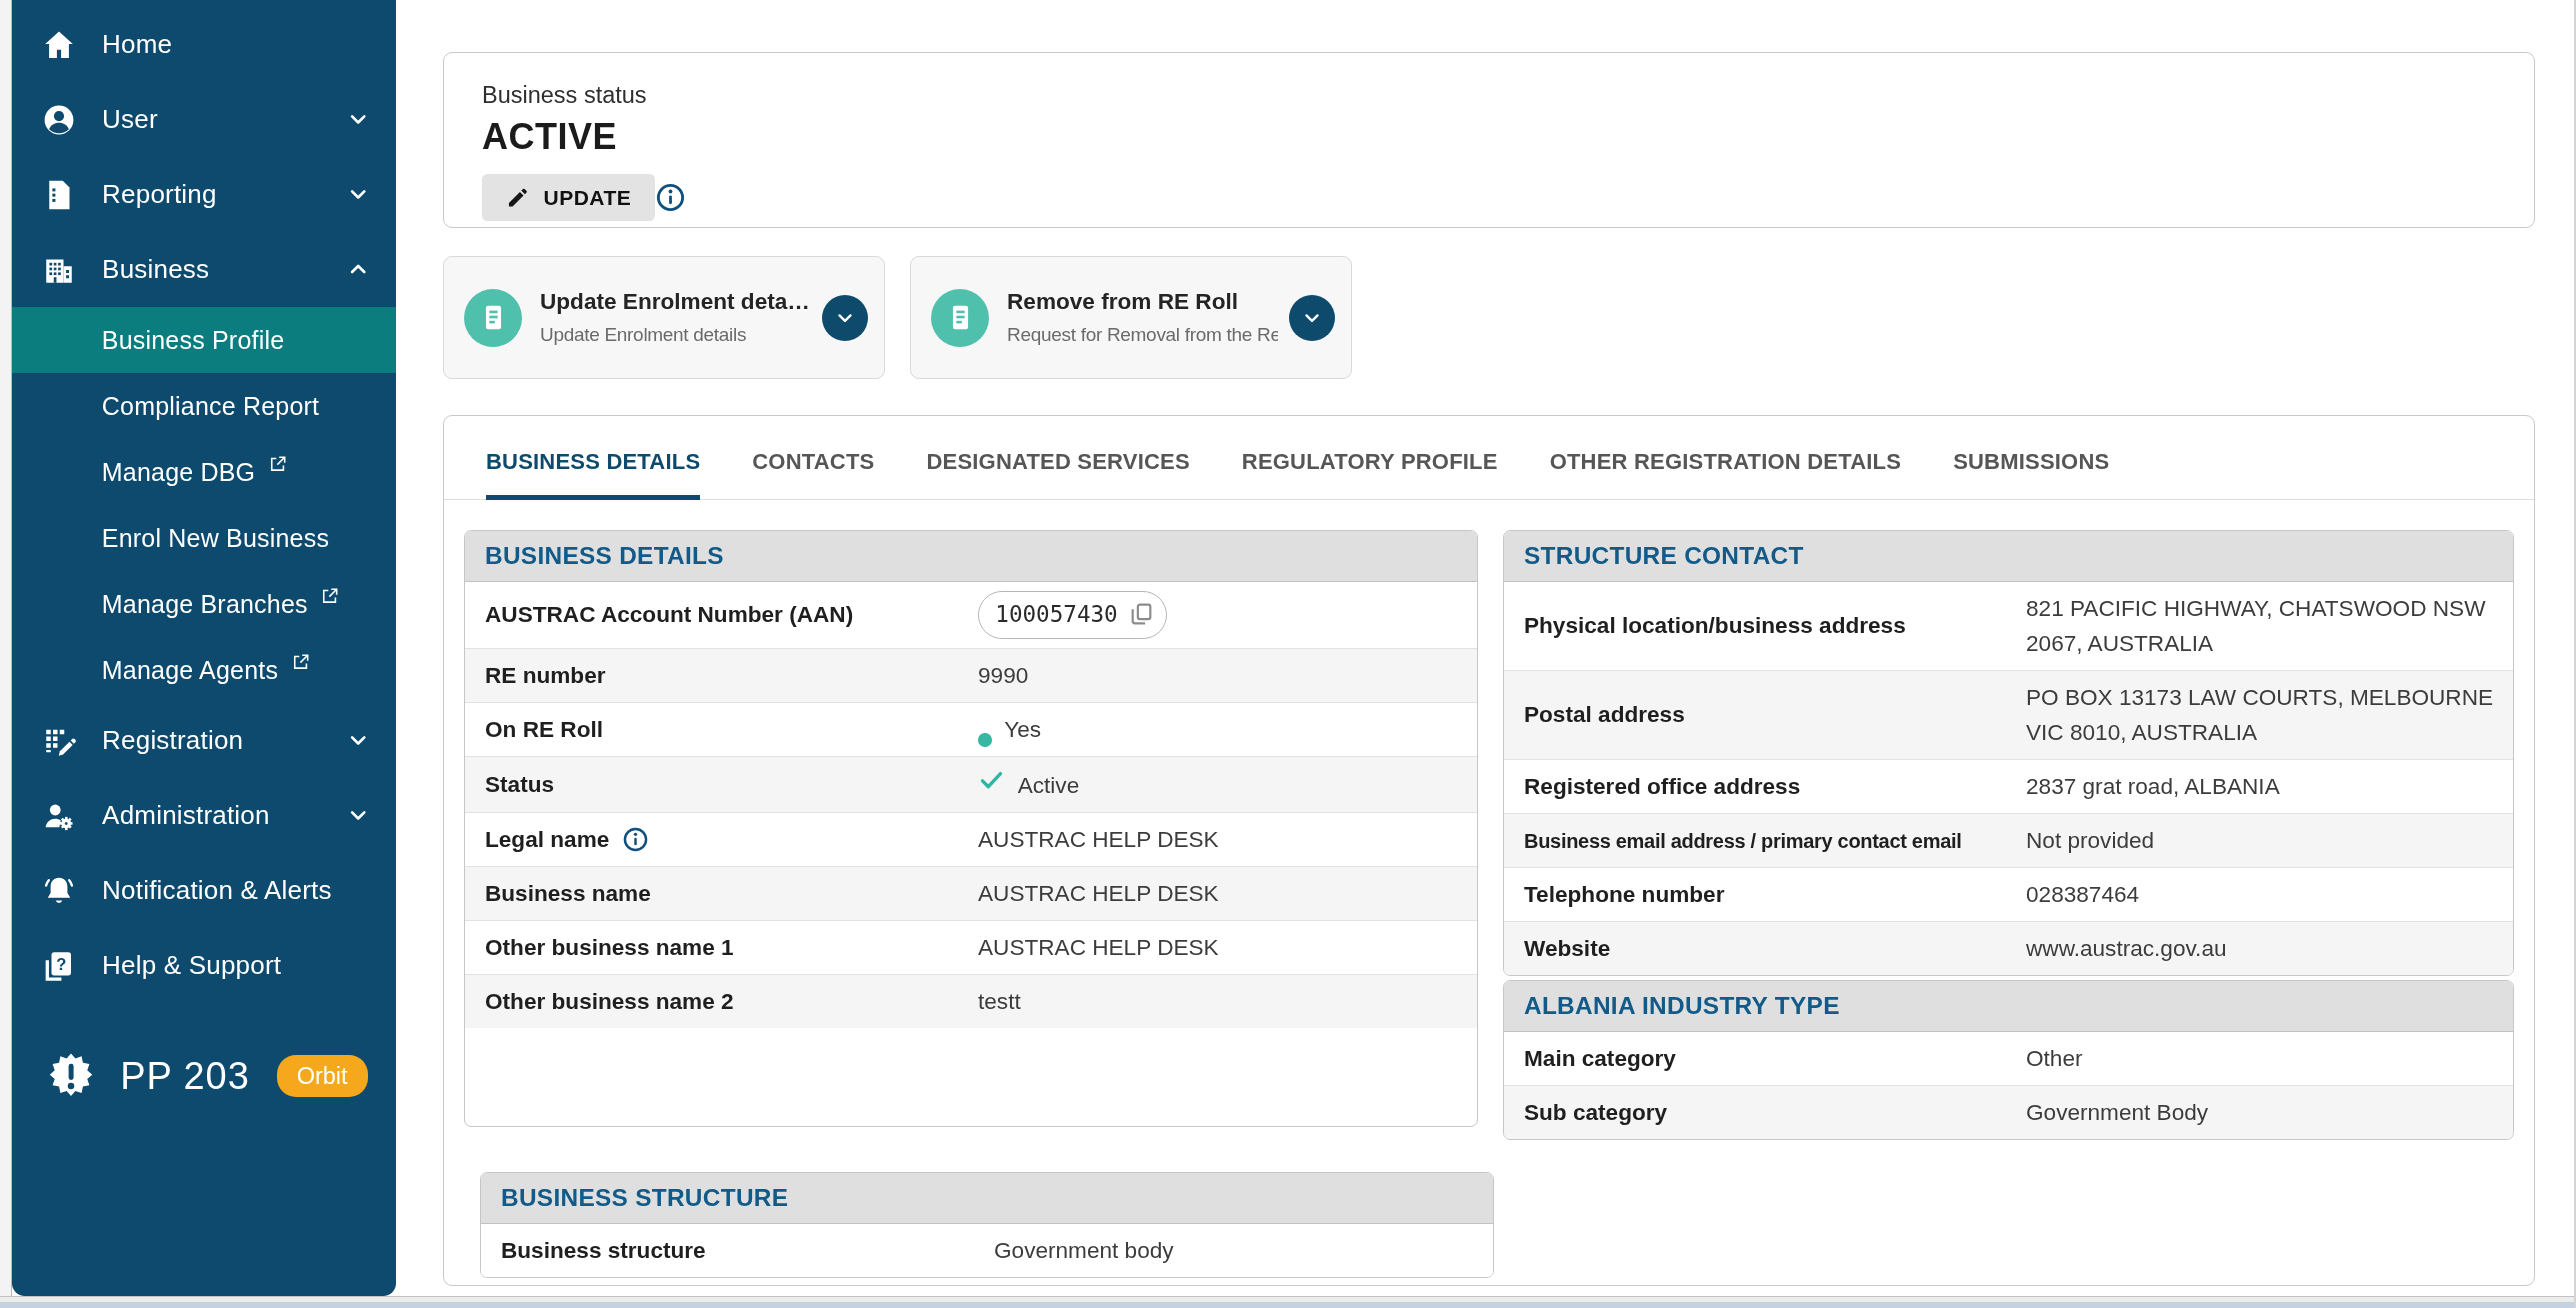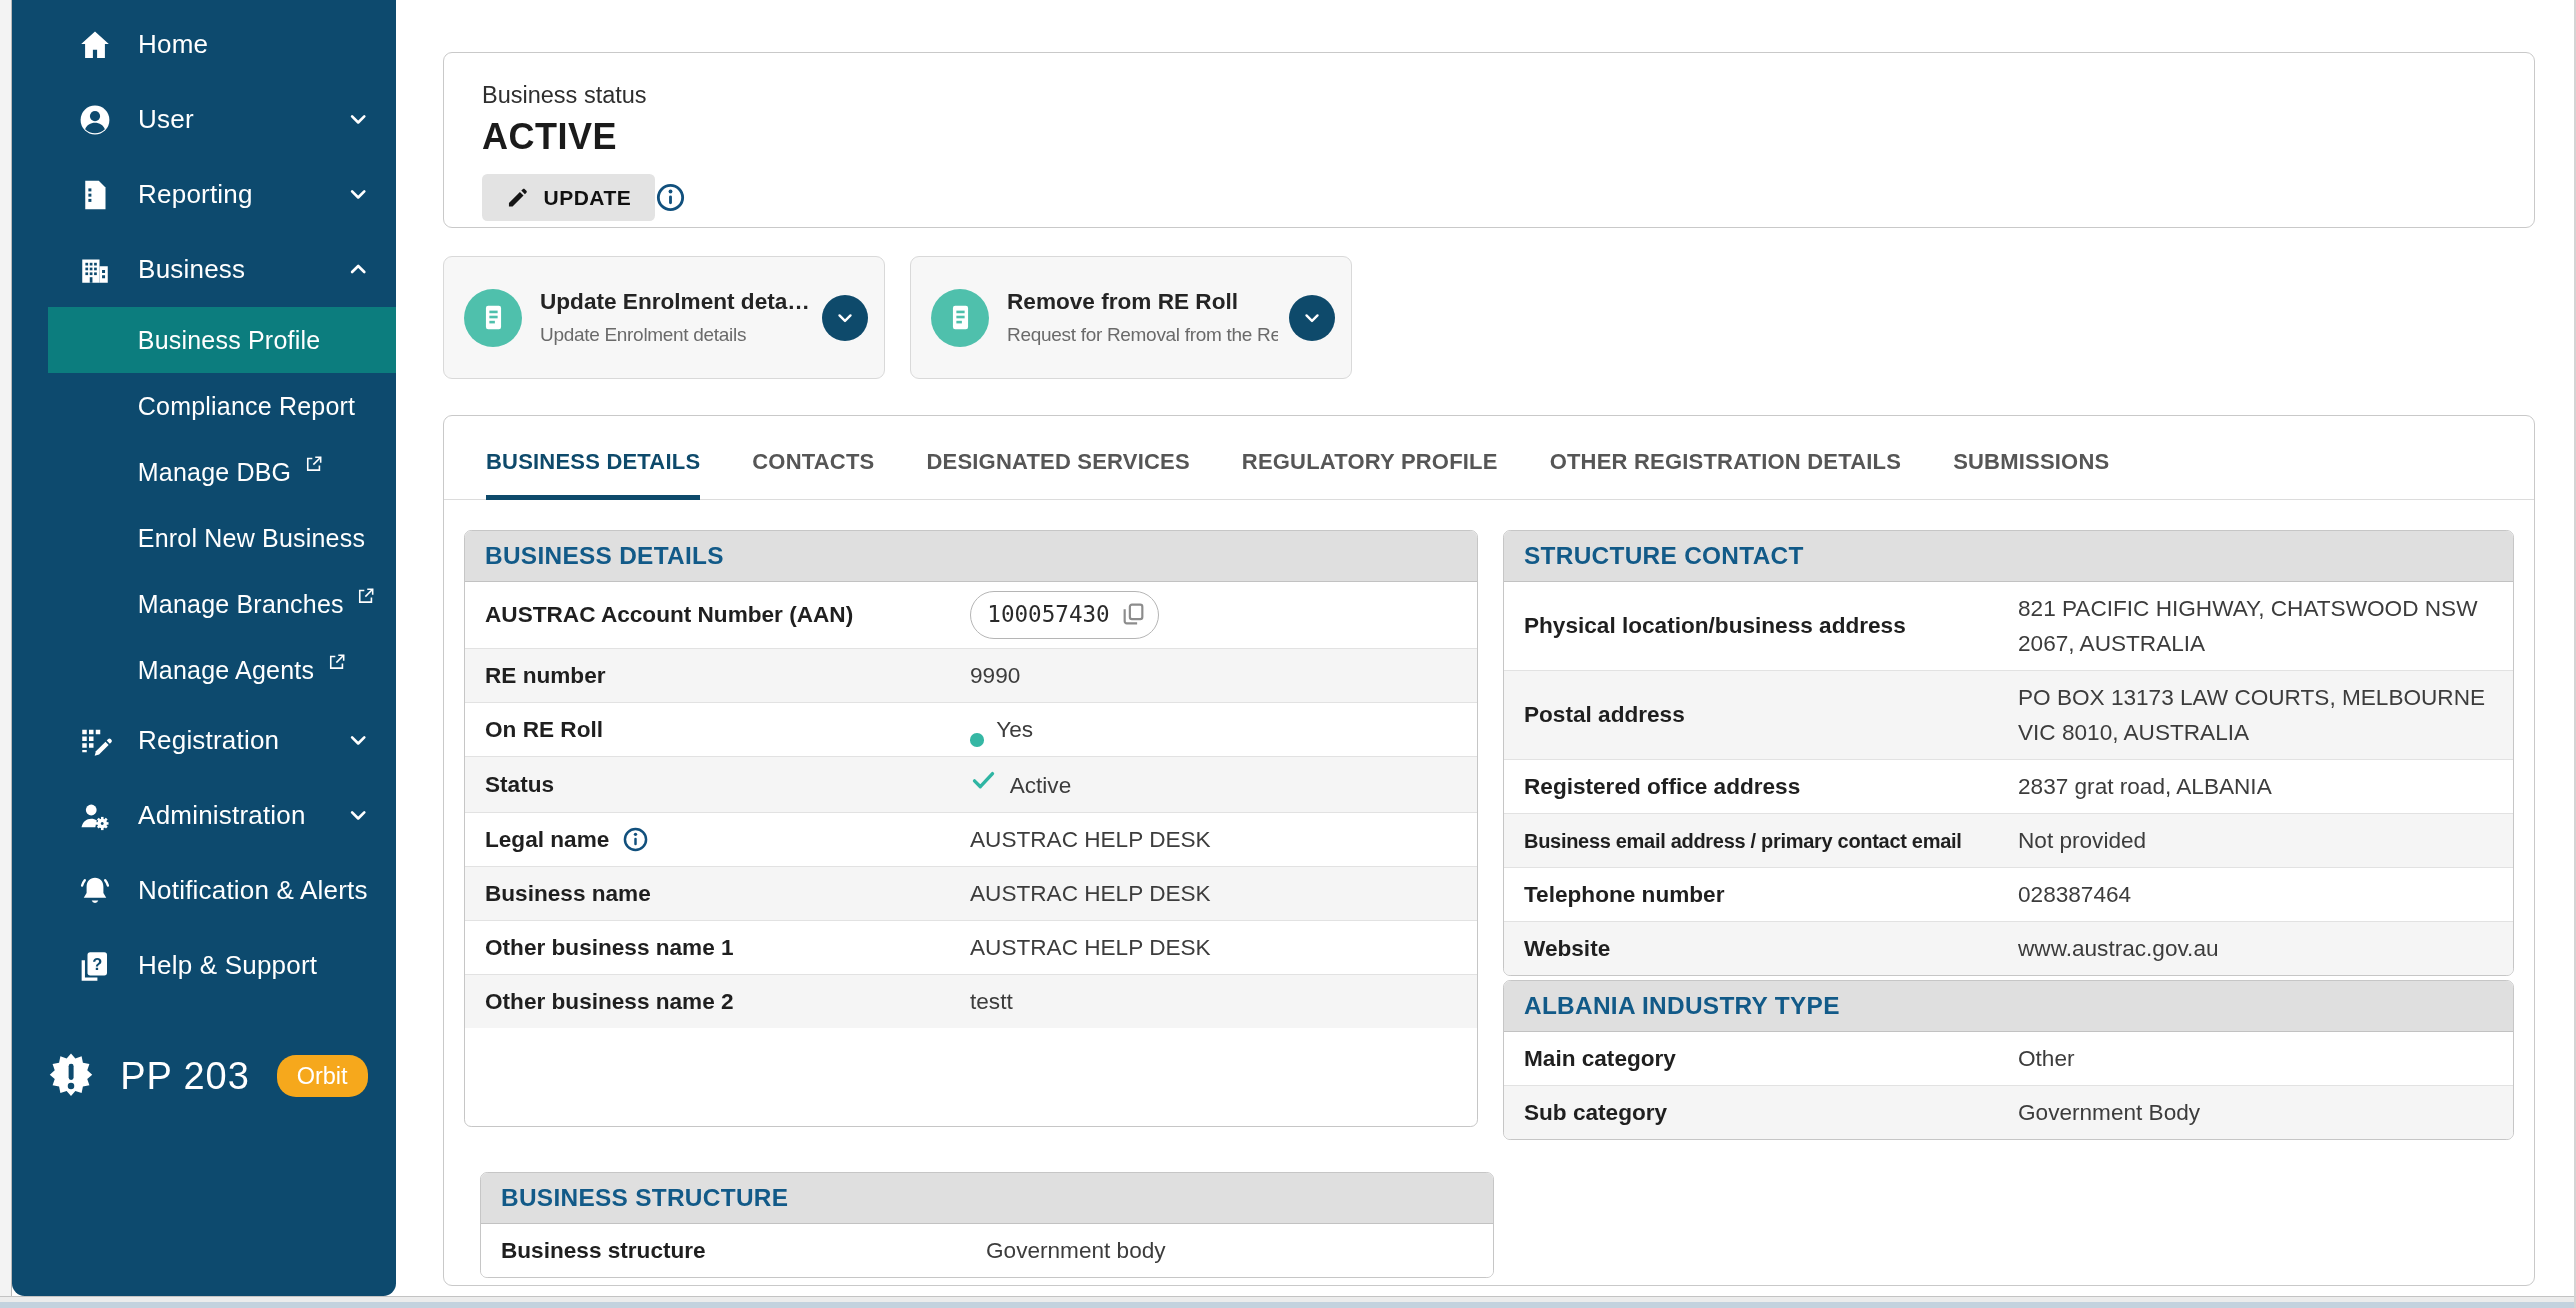--- a/index.html
+++ b/index.html
@@ -13,21 +13,21 @@
   .left-gutter { position:absolute; left:0; top:0; width:11.8px; height:1308px;
     background:#f3f3f3; border-right:0.9px solid #b9b9b9; }
   .right-edge { position:absolute; right:0; top:0; width:1.8px; height:1308px; background:#d4d4d4; }
   .hscroll { position:absolute; left:0; top:1296px; width:2576px; height:12.7px;
     background:#ececec; border-top:0.9px solid #c3c3c3; }
   .hscroll-thumb { position:absolute; left:0; top:5.4px; width:2576px; height:7.2px; background:#c3d2de; }
 
   
   .sidebar { position:absolute; left:11.8px; top:0; width:384px; height:1296px;
     background:#0d4a6e; border-radius:0 0 12.7px 12.7px; color:#fff; }
-  .nav { padding-top:7.2px;margin-left:36px; }
+  .nav { padding-top:7.2px; }
   .nav-item { display:flex; align-items:center; height:75px; position:relative; cursor:pointer; }
   .nav-item.sub { height:66px; }
   .nav-item.active { background:#0c7d7e; }
   .nav-icon { margin-left:20px; width:54px; flex:0 0 54px; display:flex; justify-content:center; align-items:center; }
   .nav-icon svg { width:36px; height:36px; }
   .nav-label { margin-left:16.3px; font-size:26px; letter-spacing:0.2px; }
   .nav-item.sub .nav-label { margin-left:90px; font-size:25px; }
   .ext { margin-left:12.7px; transform:translateY(-8.1px); display:inline-flex; }
   .ext svg { width:20px; height:20px; }
   .chev { position:absolute; right:25px; display:flex; }
@@ -75,21 +75,21 @@
   .tab.active::after { content:""; position:absolute; left:0; right:0; bottom:-1.8px; height:5.4px; background:#0e4a6b; }
 
   
   .panel { position:absolute; border:0.9px solid #c6c6c6; border-radius:7.2px; overflow:hidden; background:#fff; }
   #panel-details   { top:114px; left:20px;   width:1014px; height:597px; --lw:505px; }
   #panel-structure { top:756px; left:36px;   width:1014px; --lw:505px; }
   #panel-contact   { top:114px; left:1059px; width:1011px; --lw:514px; }
   #panel-industry  { top:564px; left:1059px; width:1011px; --lw:514px; }
   .panel-header { background:#dfdfdf; color:#125a88; font-size:24.4px; font-weight:700; letter-spacing:0.3px;
     height:51px; display:flex; align-items:center; padding-left:20px; border-bottom:0.9px solid #c2c2c2; }
-  .prow { display:flex; align-items:center; min-height:49px; background:#fff; border-bottom:0.9px solid #e2e2e2; }
+  .prow { display:flex; align-items:center; min-height:49px; background:#fff; border-bottom:0.9px solid #e2e2e2;gap:8px; }
   .prow.alt { background:#f5f5f5; }
   .panel > .prow:last-child { border-bottom:none; }
   .plabel { flex:0 0 var(--lw); padding:9px 12.7px 9px 20px; font-size:22.6px; font-weight:700; color:#1f1f1f;
     display:flex; align-items:center; gap:12.7px; line-height:1.3; }
   .plabel.tight { font-size:20px; letter-spacing:-0.3px; white-space:nowrap; }
   .plabel .info-ic svg { width:27px; height:27px; }
   .pvalue { flex:1; padding:9px 18px 9px 0; font-size:22.6px; color:#3c3c3c; line-height:1.55;
     display:flex; align-items:flex-end; gap:12.7px; }
   .pill { display:inline-flex; align-items:center; gap:11px; border:1.8px solid #b5b5b5; border-radius:904px;
     padding:5.4px 12.7px 5.4px 16.3px; background:#fff; font-family:"DejaVu Sans Mono", monospace; font-size:22.6px; color:#2a2a2a; }

